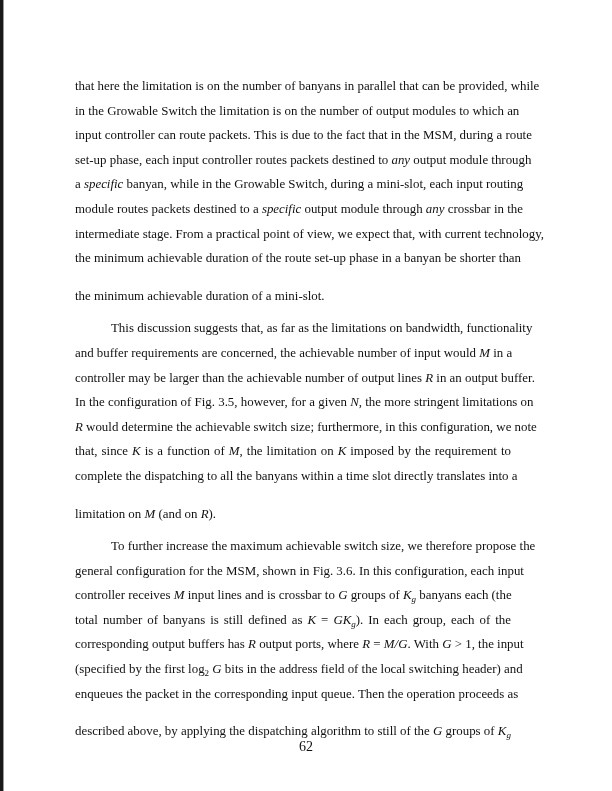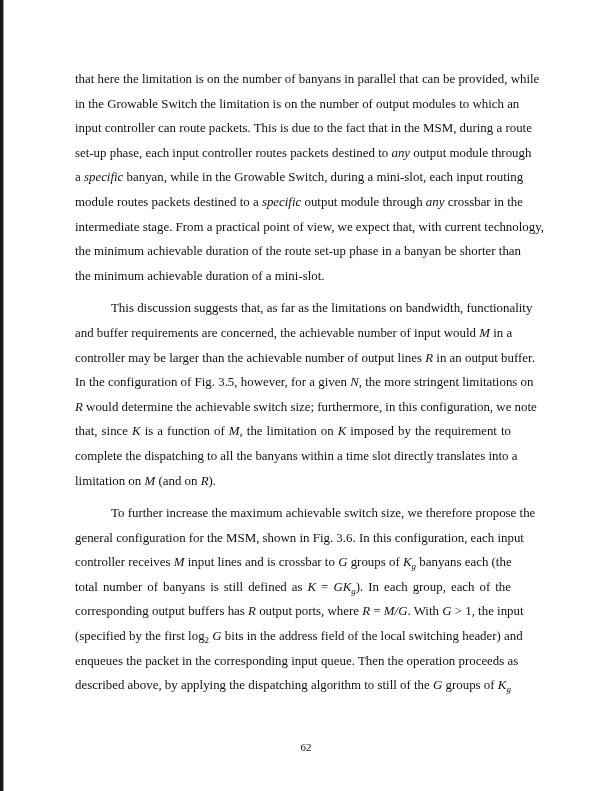--- a/index.html
+++ b/index.html
@@ -27,55 +27,56 @@
       position: absolute;
       left: 3px;
       top: 0;
       width: 1px;
       height: 791px;
       background: #9a9a9a;
     }
     .page-body {
       position: absolute;
       left: 75px;
-      top: 67px;
+      top: 74px;
       width: 436px;
     }
     .line {
       display: block;
       height: 24.6px;
       line-height: 24.6px;
       font-size: 12.9px;
       white-space: nowrap;
       text-align: justify;
       text-align-last: justify;
     }
     .line.last {
       text-align-last: left;
+      margin-top: 13px;
     }
     .line.indent {
       padding-left: 36px;
     }
     .para-gap {
       height: 8px;
     }
     i {
     }
     sub {
       font-size: 9px;
       vertical-align: -3px;
       line-height: 0;
     }
     .page-number {
       position: absolute;
       left: 0;
       width: 612px;
       top: 739px;
       text-align: center;
-      font-size: 11px;
+      font-size: 14px;
       line-height: 16px;
     }
   </style>
 </head>
 <body>
 
 <div class="scan-edge"></div>
 <div class="scan-edge-2"></div>
 
 <div class="page-body">

